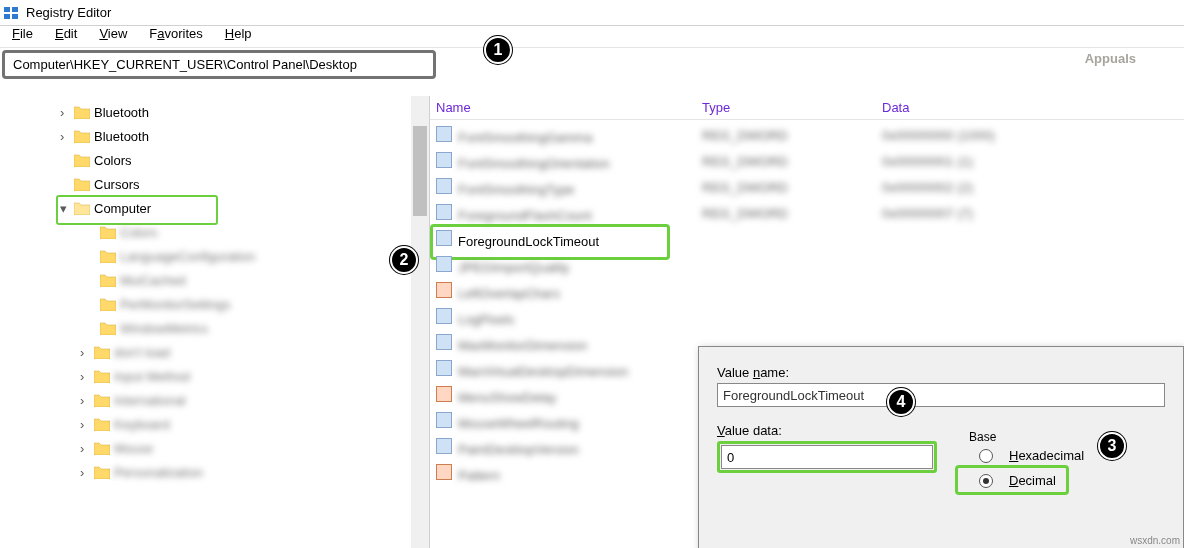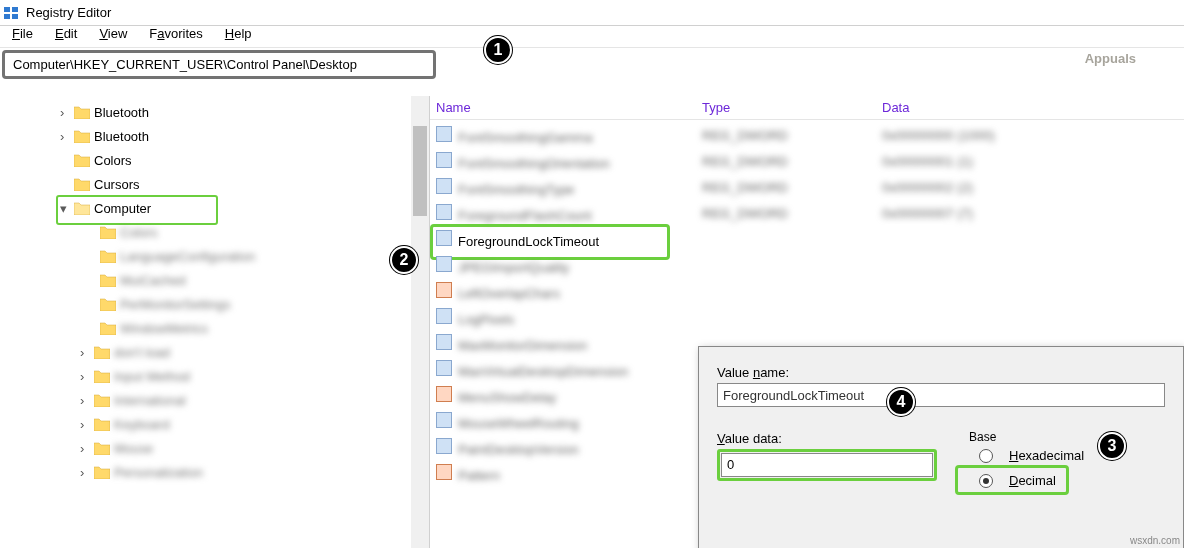--- a/index.html
+++ b/index.html
@@ -52,21 +52,21 @@
   .dialog .bar { height: 30px; background: #fff; display: flex; align-items: center; justify-content: space-between; padding: 0 8px; border-bottom: 1px solid #ccc; }
   .dialog .close { width: 14px; height: 14px; cursor: pointer; position: relative; }
   .dialog .close::before, .dialog .close::after { content:""; position:absolute; left:6px; top:-1px; width:1.5px; height:16px; background:#333; }
   .dialog .close::before { transform: rotate(45deg); }
   .dialog .close::after  { transform: rotate(-45deg); }
 
   .dialog .body { padding: 18px 18px 0 18px; position: relative; }
   .dlg-label { display:block; margin-bottom: 3px; }
   .dlg-input { width: 100%; border: 1px solid #888; padding: 3px 5px; background: #fff; height: 24px; }
   .dlg-input.ro { color: #333; }
-  .dlg-value-wrap { margin-top: 16px; display: flex; align-items: center; gap: 28px; }
+  .dlg-value-wrap { margin-top: 16px; display: flex; align-items: flex-start; gap: 28px; }
   .value-left { width: 220px; }
   .value-left .hl-box { border: 3px solid #6bcf3e; border-radius:3px; padding:1px; }
   .value-left .hl-box input { width:100%; height:24px; border:1px solid #888; padding:2px 5px; outline:none; }
 
   .base-group { position: relative; }
   .base-group .legend { position: relative; top: 6px; background: #f0f0f0; padding: 0 4px; font-size: 12px; }
   .radio-row { display:flex; align-items:center; gap:16px; margin: 10px 4px 0 14px; }
   .radio-dot { width:14px; height:14px; border:1px solid #555; border-radius:50%; position:relative; background:#fff; }
   .radio-dot.on::after { content:""; position:absolute; left:3px; top:3px; width:6px; height:6px; background:#333; border-radius:50%; }
   .dec-hl { position:absolute; left: 256px; top: 118px; width: 114px; height: 30px; border: 3px solid #6bcf3e; border-radius:4px; pointer-events:none; }

